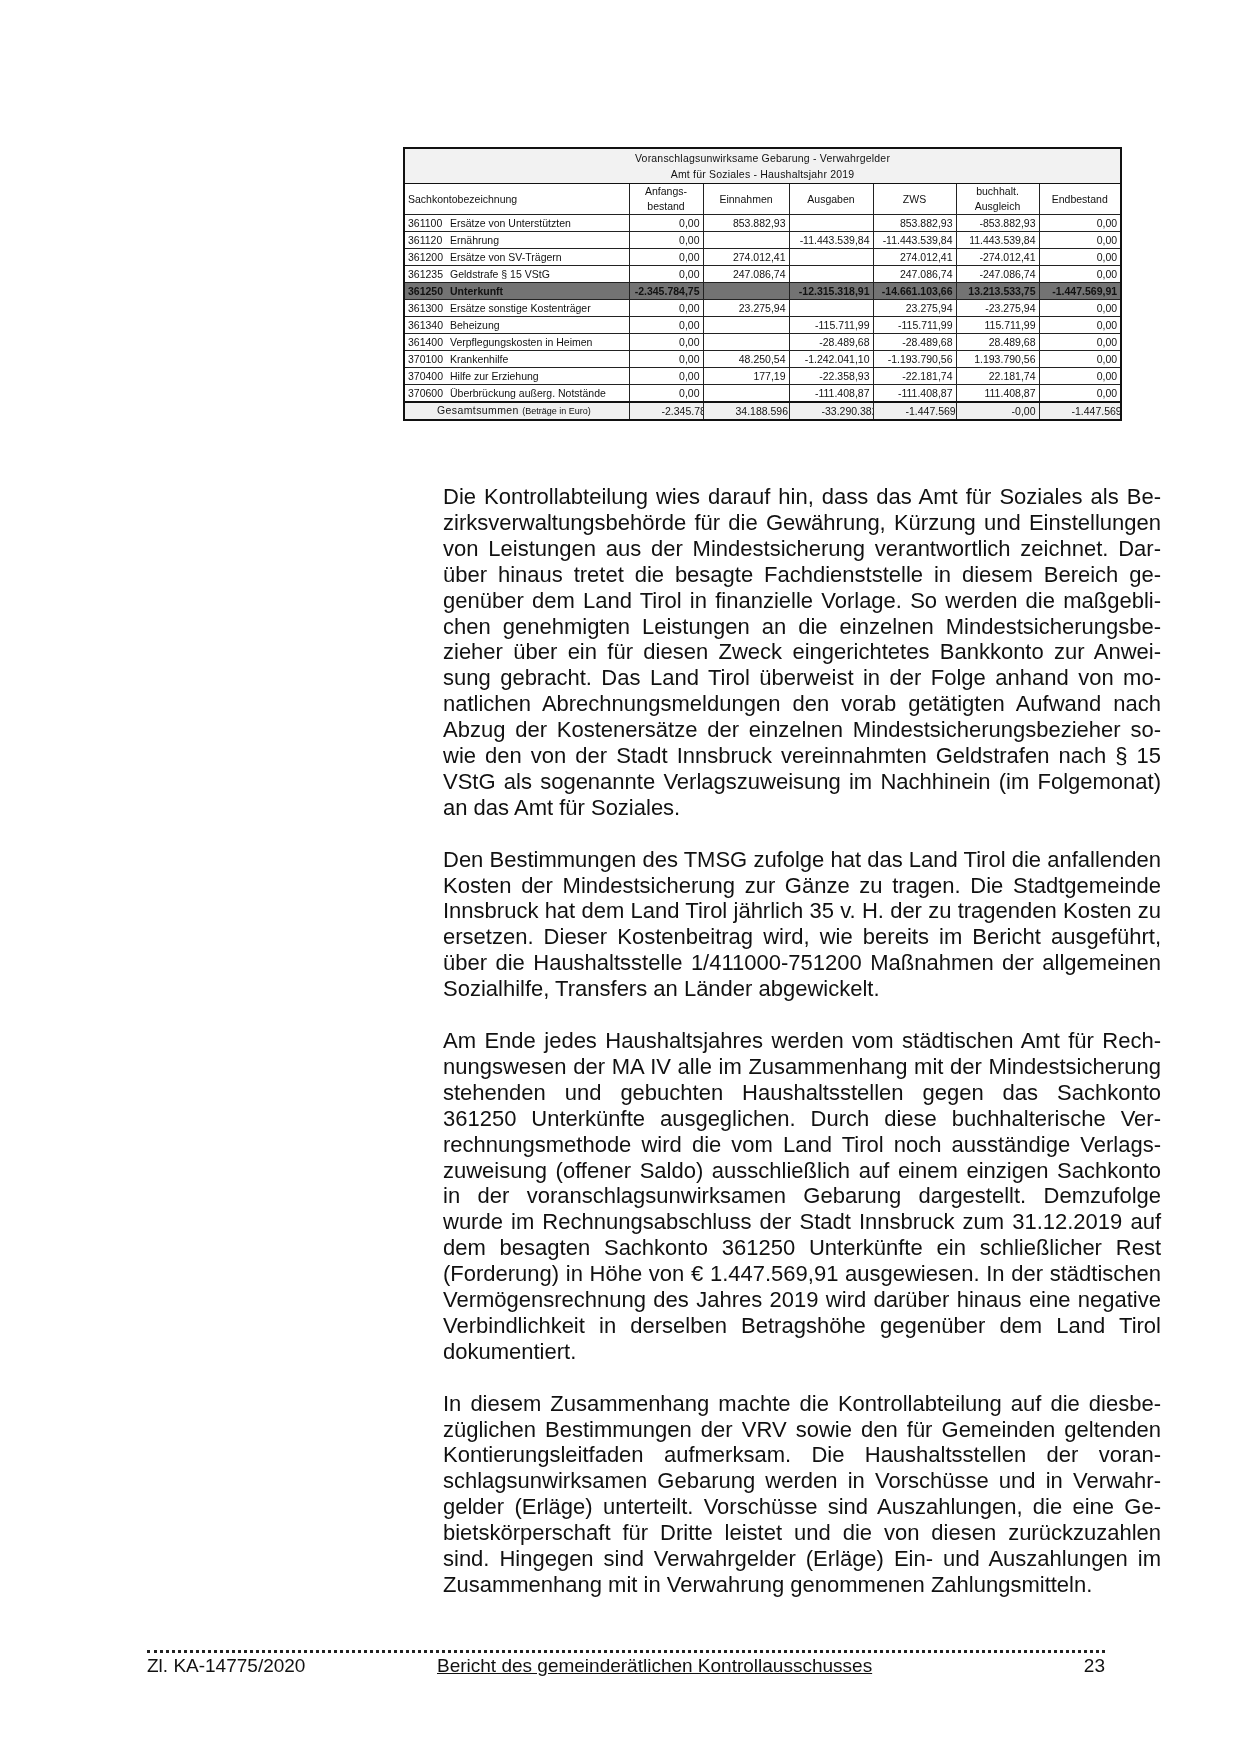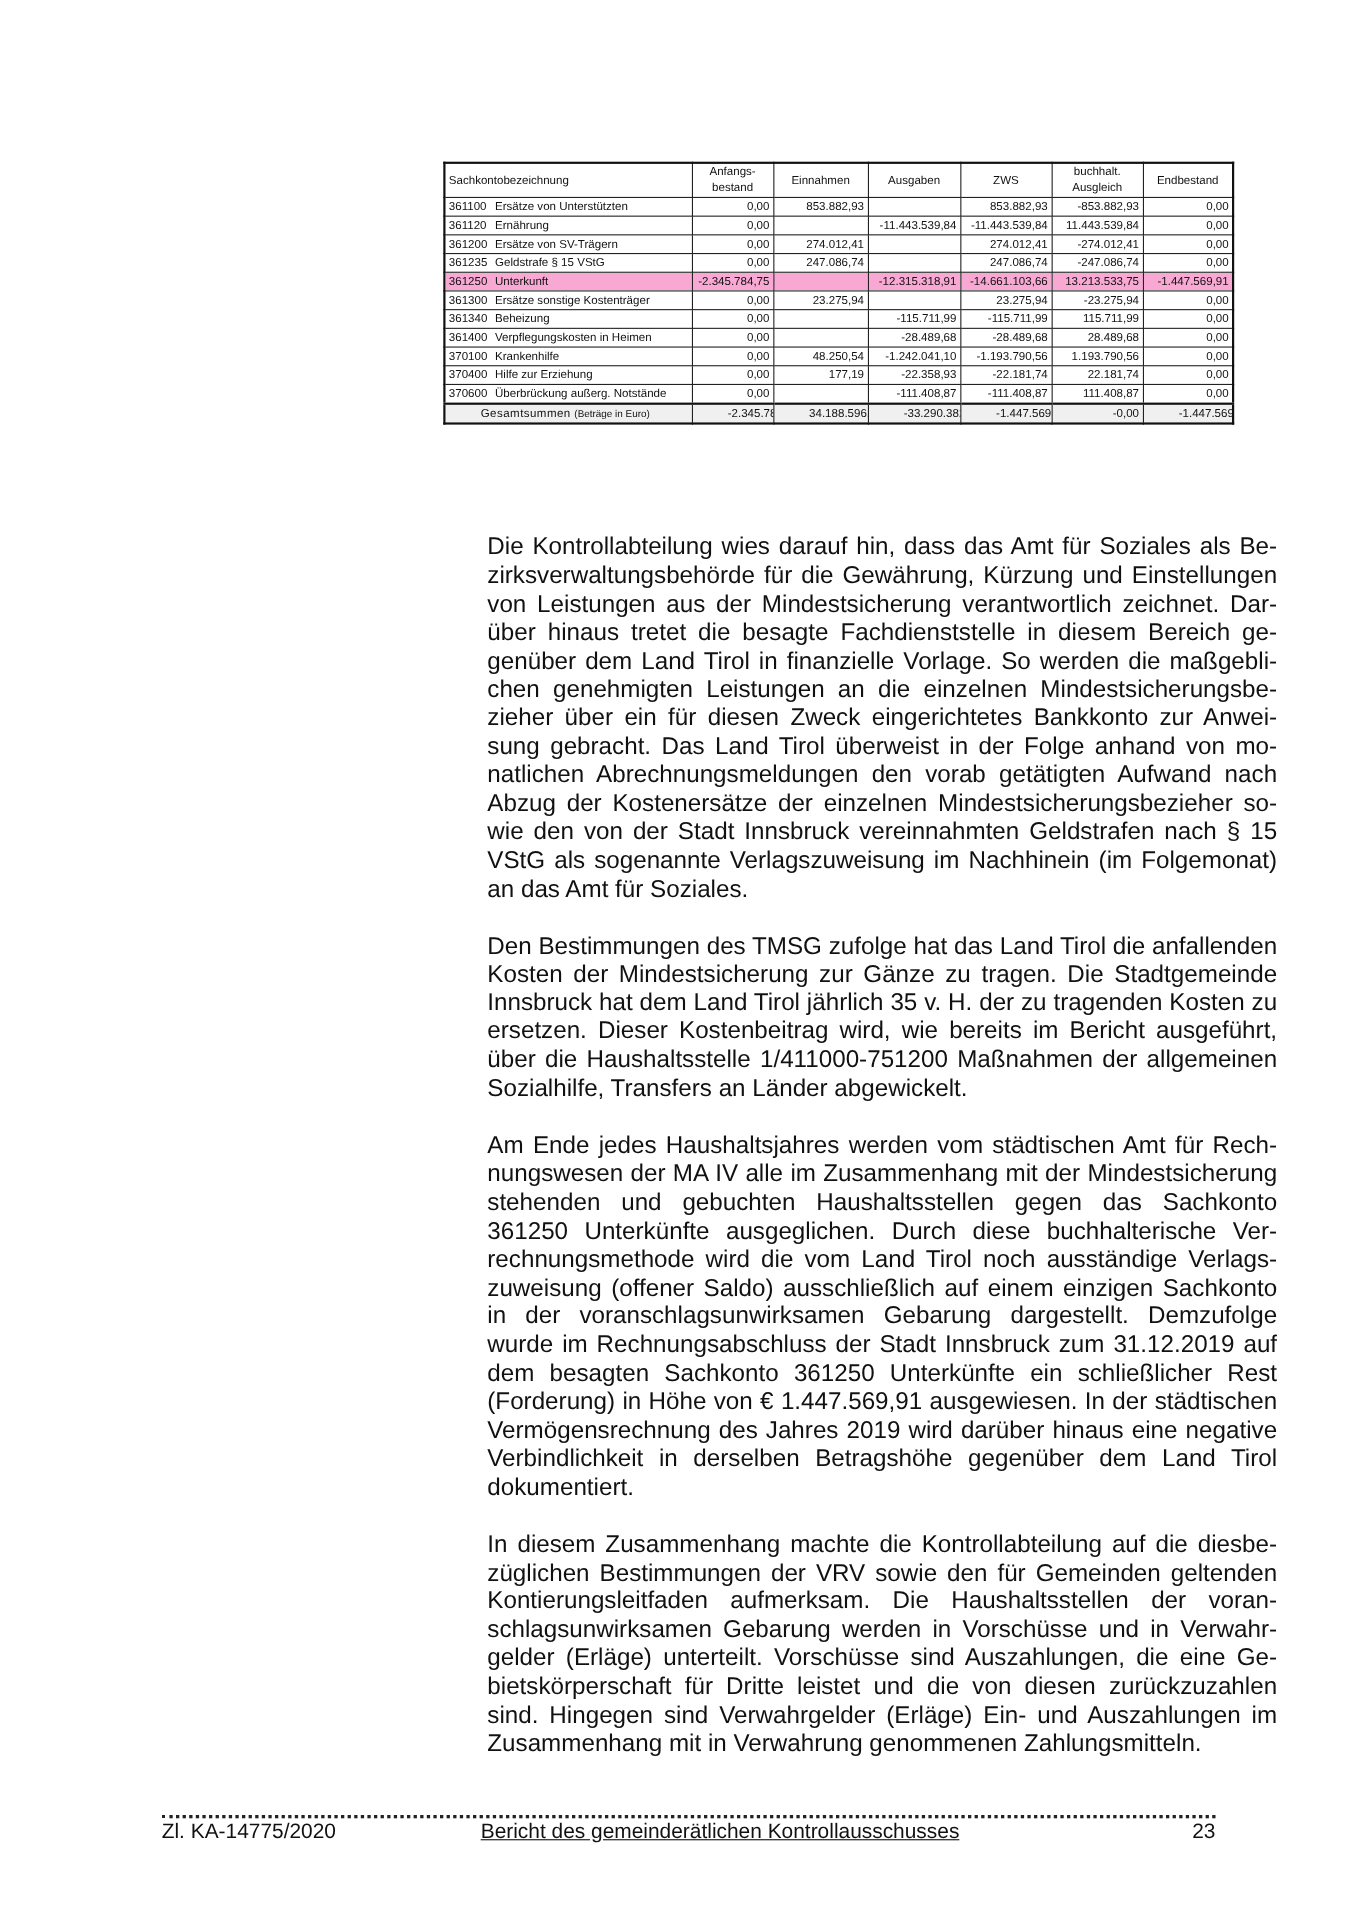--- a/index.html
+++ b/index.html
@@ -10,21 +10,21 @@
   .tbl-wrap { position: absolute; left: 403px; top: 147px; width: 717px; }
   table.gebarung { border-collapse: collapse; width: 717px; table-layout: fixed; font-family: "Liberation Sans", sans-serif; font-size: 10.5px; color: #111; }
   table.gebarung td, table.gebarung th { border: 1px solid #222; padding: 0 3px; height: 16px; line-height: 15px; white-space: nowrap; overflow: hidden; }
   table.gebarung th { font-weight: normal; }
   .title-cell { background: #f2f2f2; text-align: center; height: 34px !important; line-height: 16px !important; padding-top: 1px; letter-spacing: 0.2px; border: 1.5px solid #111 !important; }
   .hdr th { height: 27px; line-height: 12px; text-align: center; font-size: 10.5px; }
   .hdr th.left { text-align: left; }
   td.num { text-align: right; }
   td.name { text-align: left; }
   td.name .code { display: inline-block; width: 42px; }
-  tr.shade td { background: #f9a8d4; }
+  tr.shade td { background: #737373; font-weight: bold; }
   tr.total td { border-top: 2px solid #111; background: #f0f0f0; height: 16px; padding-left: 32px; }
   tr.total td.name { letter-spacing: 0.4px; }
   tr.total td.name .small { font-size: 9px; letter-spacing: 0; }
   table.gebarung { border: 2px solid #111; }
 
   
   .body-text { position: absolute; left: 403px; top: 484px; width: 718px; font-family: "Liberation Sans", sans-serif; font-size: 22px; line-height: 25.9px; text-align: justify; color: #111; hyphens: manual; margin-left: 40px; }
   .body-text p { margin: 0 0 25.9px 0; }
 
   
@@ -44,20 +44,26 @@
       <colgroup>
         <col style="width:225px">
         <col style="width:74px">
         <col style="width:86px">
         <col style="width:84px">
         <col style="width:83px">
         <col style="width:83px">
         <col style="width:82px">
       </colgroup>
       <thead>
+        <tr>
+          <th colspan="7" class="title-cell">
+            <div>Voranschlagsunwirksame Gebarung - Verwahrgelder</div>
+            <div>Amt für Soziales - Haushaltsjahr 2019</div>
+          </th>
+        </tr>
         <tr class="hdr">
           <th class="left">Sachkontobezeichnung</th>
           <th>
               <div>Anfangs-</div>
               <div>bestand</div>
             </th>
           <th>Einnahmen</th>
           <th>Ausgaben</th>
           <th>ZWS</th>
           <th>

